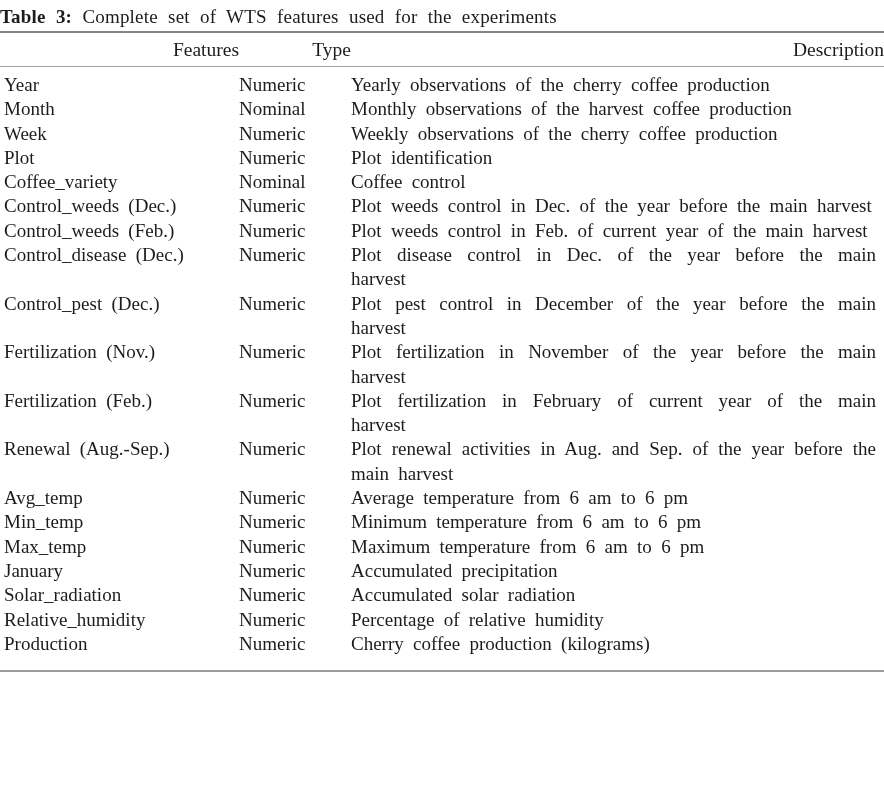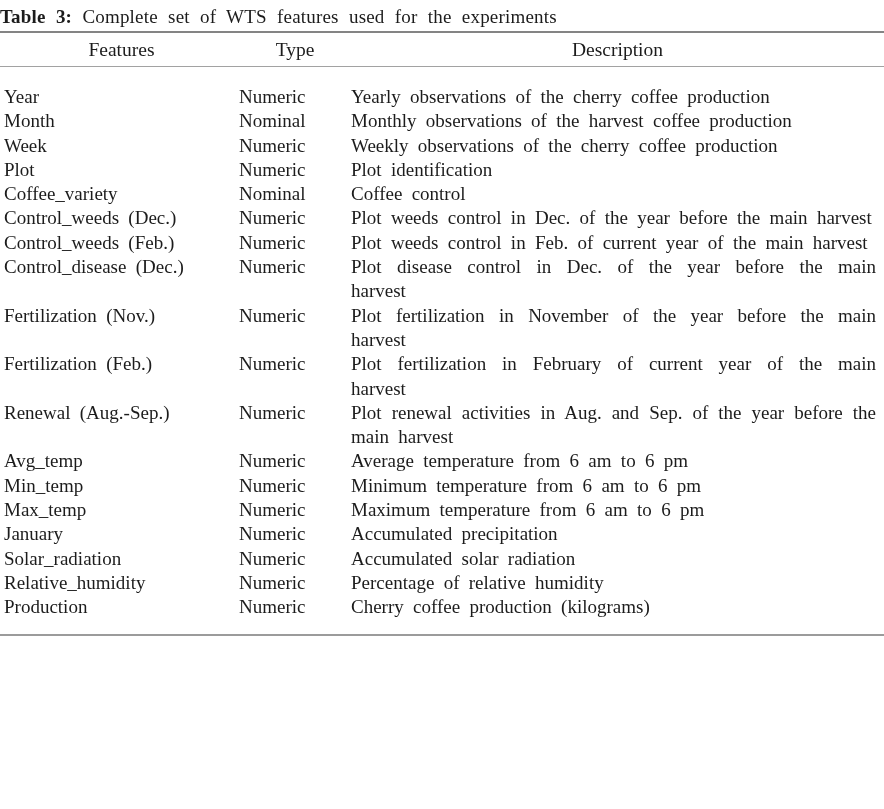--- a/index.html
+++ b/index.html
@@ -31,40 +31,40 @@
     table-layout: fixed;
     margin-top: 3px;
     border-top: 2px solid #848484;
     border-bottom: 2px solid #9b9b9b;
     font-size: 19px;
   }
   col.col-feature { width: 239px; }
   col.col-type    { width: 112px; }
   col.col-desc    { width: auto;  }
   thead th {
-    text-align: center;
+    text-align: right;
     font-weight: normal;
     font-size: 19.5px;
     line-height: 24px;
     padding: 5px 0 4px 0;
     border-bottom: 1.6px solid #a2a2a2;
   }
   thead th.h-feature { padding-left: 4px; }
   tbody td {
     vertical-align: top;
     line-height: 24.3px;
     padding: 0;
     word-spacing: 0.24em;
   }
   tbody td.feature-cell { padding-left: 4px; }
   tbody td.desc-cell {
     text-align: justify;
     padding-right: 8px;
   }
-  tbody tr:first-child td { padding-top: 18px; }
+  tbody tr:first-child td { padding-top: 6px; }
   tbody tr:last-child td  { padding-bottom: 14px; }
 </style>
 </head>
 <body>
 
 <div class="caption">
   <span class="caption-label">Table 3:</span>
   <span class="caption-text">Complete set of WTS features used for the experiments</span>
 </div>
 
@@ -116,20 +116,25 @@
     <td class="feature-cell">Control_weeds (Feb.)</td>
     <td class="type-cell">Numeric</td>
     <td class="desc-cell">Plot weeds control in Feb. of current year of the main harvest</td>
   </tr>
       <tr>
     <td class="feature-cell">Control_disease (Dec.)</td>
     <td class="type-cell">Numeric</td>
     <td class="desc-cell">Plot disease control in Dec. of the year before the main harvest</td>
   </tr>
       <tr>
+    <td class="feature-cell">Control_pest (Dec.)</td>
+    <td class="type-cell">Numeric</td>
+    <td class="desc-cell">Plot pest control in December of the year before the main harvest</td>
+  </tr>
+      <tr>
     <td class="feature-cell">Fertilization (Nov.)</td>
     <td class="type-cell">Numeric</td>
     <td class="desc-cell">Plot fertilization in November of the year before the main harvest</td>
   </tr>
       <tr>
     <td class="feature-cell">Fertilization (Feb.)</td>
     <td class="type-cell">Numeric</td>
     <td class="desc-cell">Plot fertilization in February of current year of the main harvest</td>
   </tr>
       <tr>

